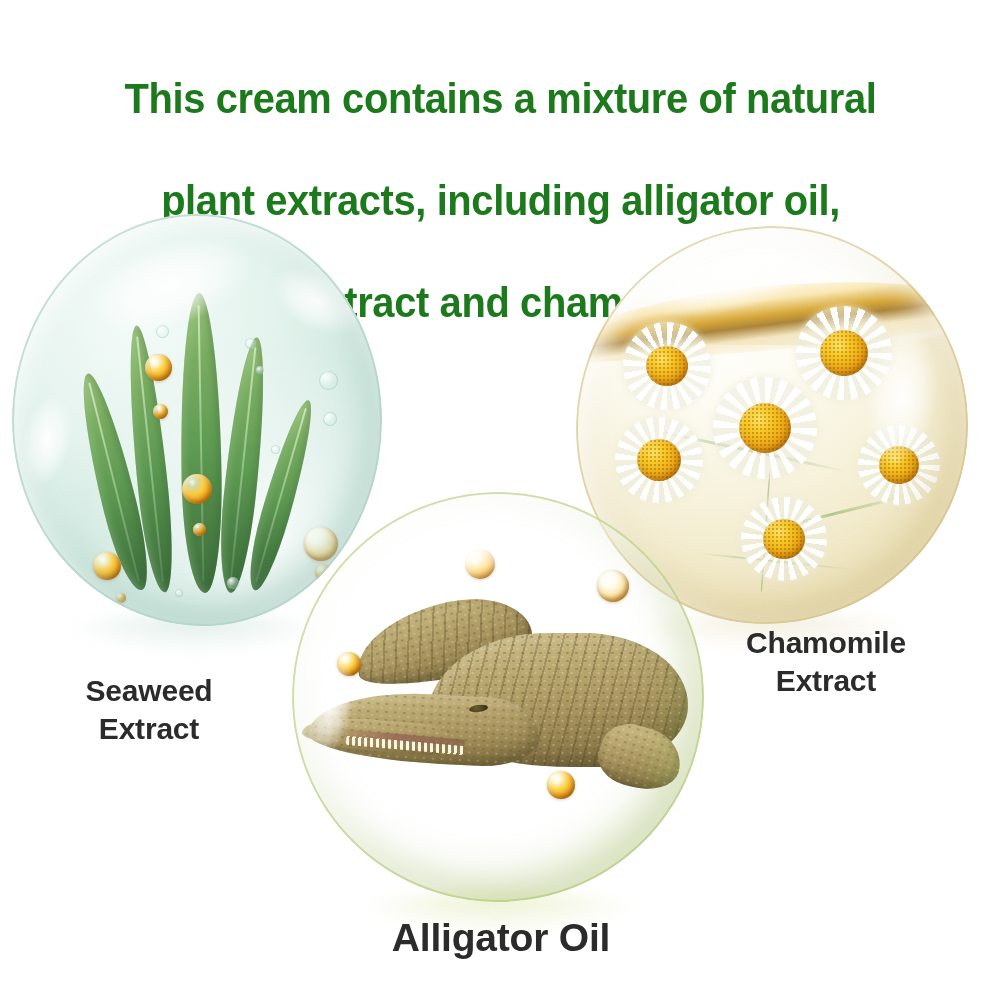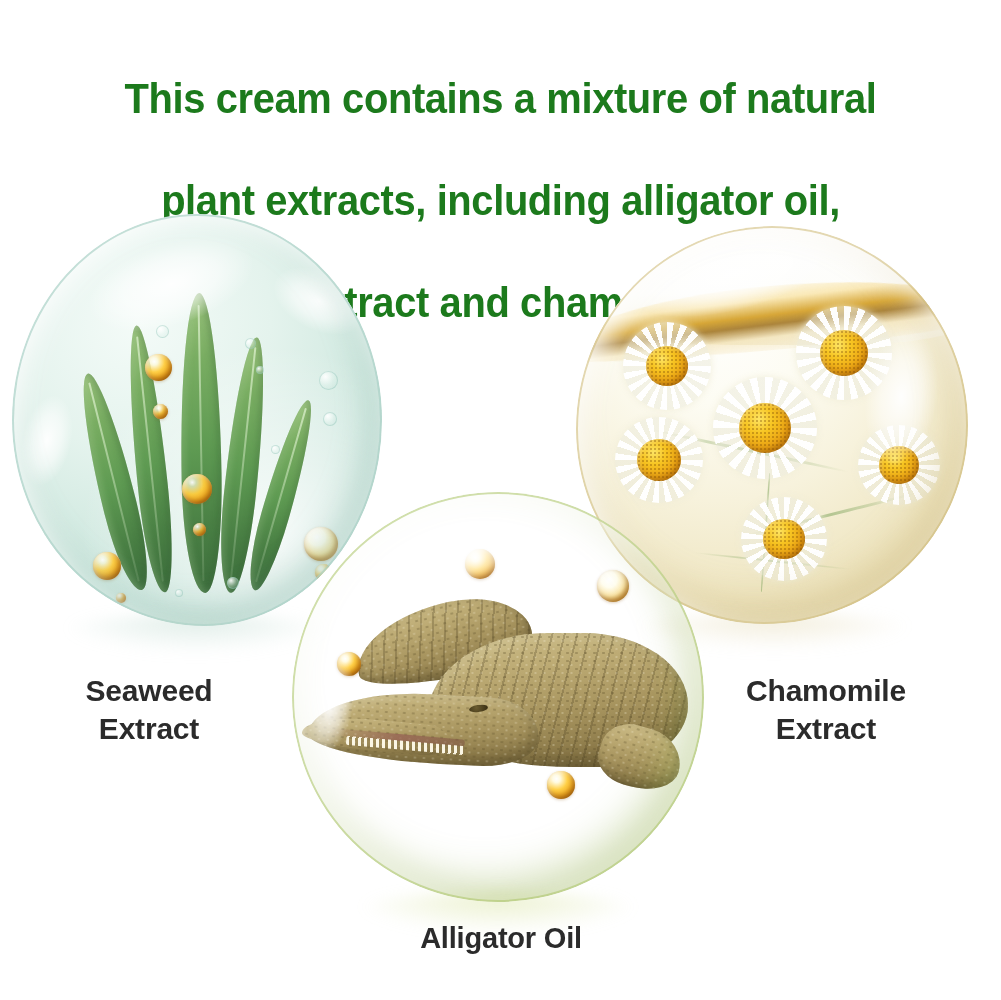--- a/index.html
+++ b/index.html
@@ -353,22 +353,22 @@
     font-family: "Liberation Sans", sans-serif;
     font-weight: bold;
     font-size: 30px;
     line-height: 38px;
     text-align: center;
     letter-spacing: -0.2px;
     z-index: 9;
     white-space: pre-line;
   }
   #label-seaweed { left: 24px;  top: 672px; width: 250px; }
-  #label-chamomile { left: 700px; top: 672px; width: 252px; }
-  #label-alligator { left: 326px; top: 920px; width: 350px; font-size: 29px; line-height: 36px; }
+  #label-chamomile { left: 700px; top: 624px; width: 252px; }
+  #label-alligator { left: 326px; top: 920px; width: 350px; font-size: 39px; line-height: 36px; }
 </style>
 </head>
 <body>
 
 <div id="stage">
 
   <div id="headline">
     <span class="hl-line">This cream contains a mixture of natural</span>
     <span class="hl-line">plant extracts, including alligator oil,</span>
     <span class="hl-line">seaweed extract and chamomile extract.</span>

